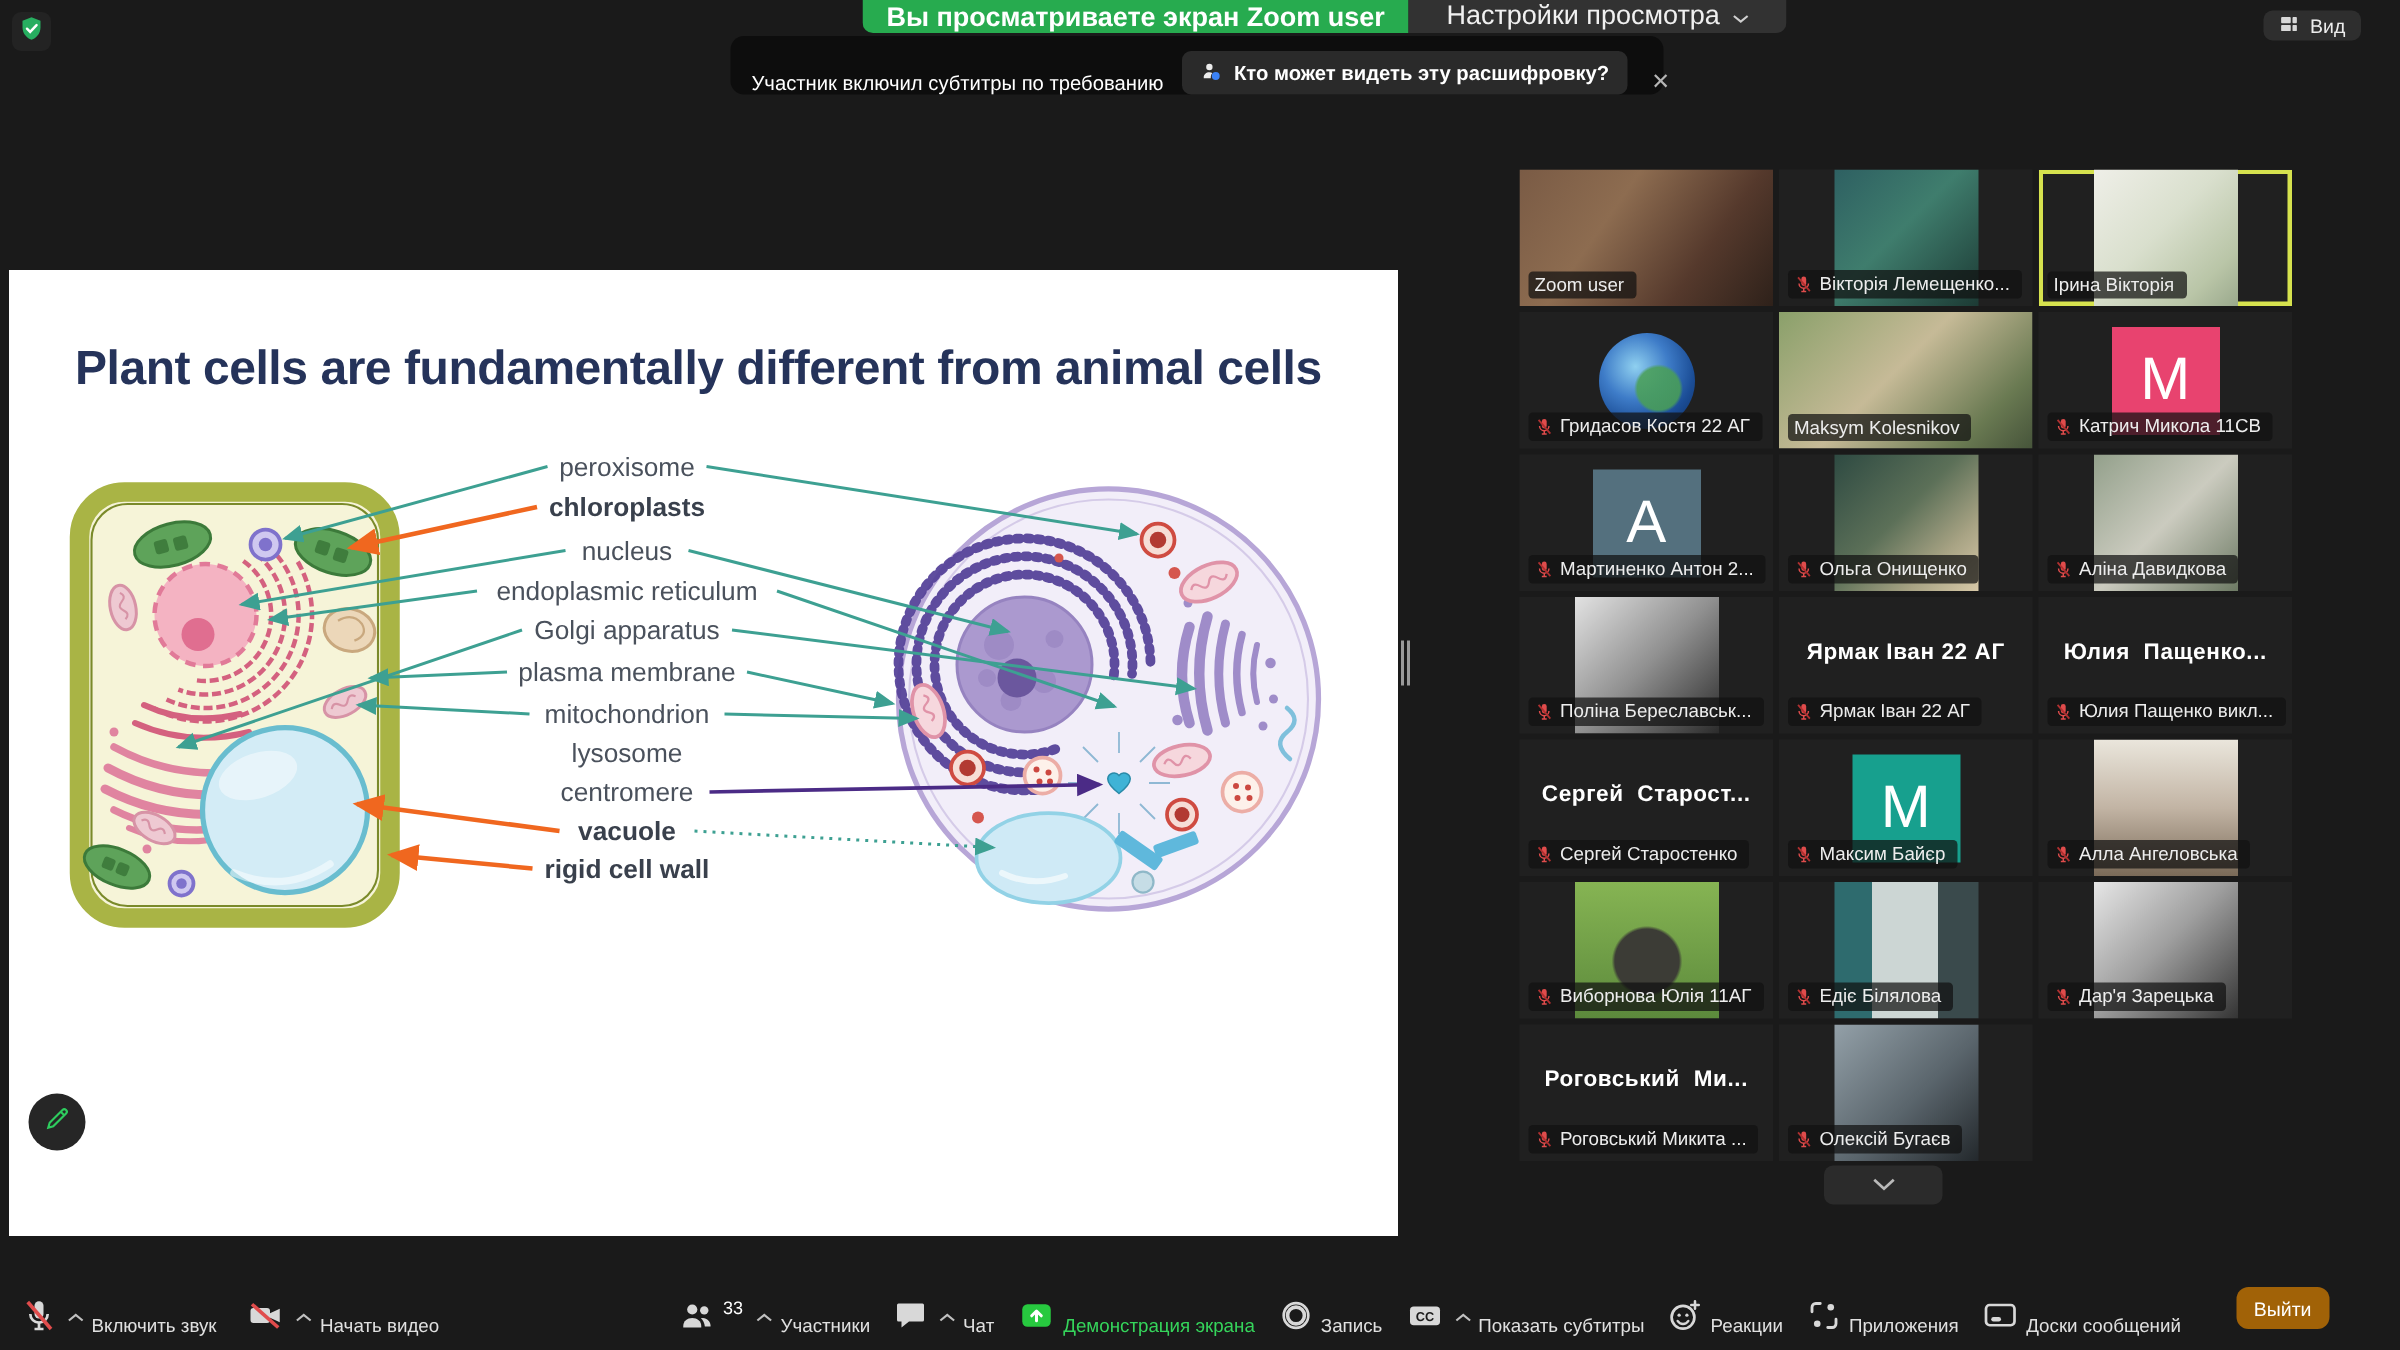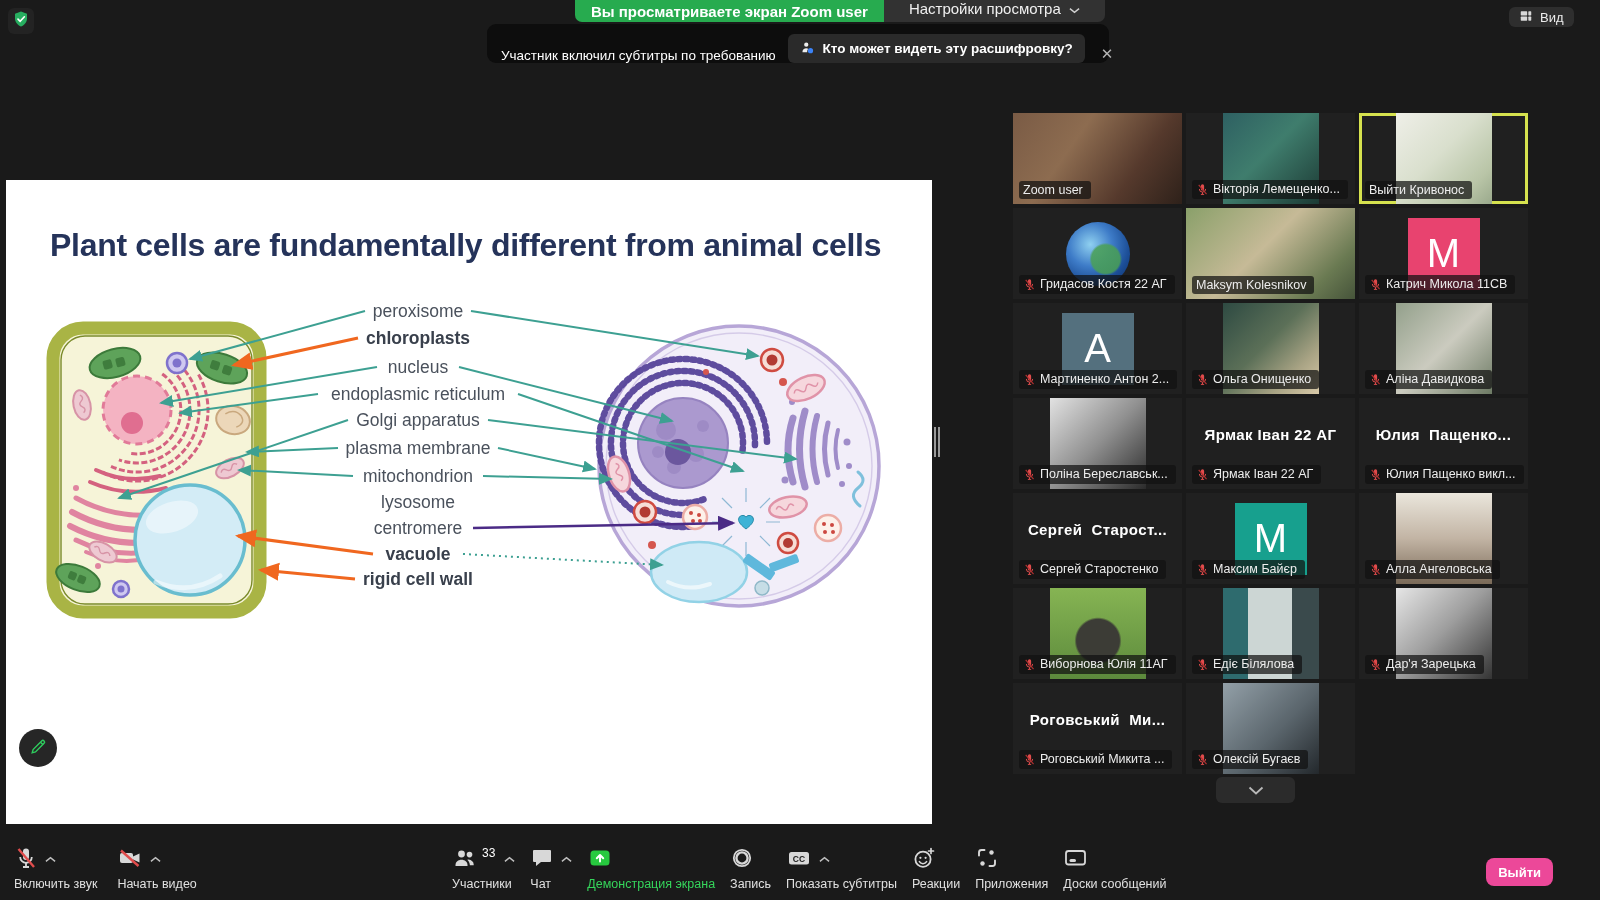--- a/index.html
+++ b/index.html
@@ -2,21 +2,21 @@
 <html><head>
 <meta charset="utf-8">
 <style>
   html,body{margin:0;padding:0}
   body{width:1600px;height:900px;background:#1a1a1a;position:relative;overflow:hidden;
        font-family:"Liberation Sans","DejaVu Sans",sans-serif;-webkit-font-smoothing:antialiased}
 
   
   .shield-btn{position:absolute;left:8px;top:8px;width:26px;height:26px;background:#232323;border-radius:6px;
       display:flex;align-items:center;justify-content:center}
-  .share-banner{position:absolute;left:575px;top:0;height:22px;display:flex;border-radius:0 0 7px 7px;overflow:hidden;font-size:15px;white-space:nowrap}
+  .share-banner{position:absolute;left:575px;top:0;height:22px;display:flex;border-radius:0 0 7px 7px;overflow:hidden;font-size:18px;white-space:nowrap}
   .share-banner .green{background:#27ab4f;color:#fff;font-weight:bold;display:flex;align-items:center;padding:0 16px}
   .share-banner .darkp{background:#323232;color:#f0f0f0;display:flex;gap:8px;padding:0 25px}
   .view-btn{position:absolute;left:1509px;top:7px;height:20px;background:#2e2e2e;border-radius:6px;color:#ececec;
       font-size:13px;display:flex;align-items:center;gap:7px;padding:0 10px}
   .notif{position:absolute;left:487px;top:24px;width:594px;height:39px;background:#0d0d0d;border-radius:9px;
       display:flex;align-items:flex-end;padding:0 14px;gap:12px;color:#fff;font-size:13.5px;white-space:nowrap}
   .notif .question-btn{background:#2a2a2a;border-radius:6px;height:29px;display:flex;align-items:center;gap:8px;
       padding:0 12px;font-weight:bold;font-size:13.5px;color:#fff}
   .notif .close{color:#b5b5b5;font-size:15px;margin-left:auto;padding:0 4px}
 
@@ -66,26 +66,26 @@
   .p-anhelovska{background:linear-gradient(180deg,#eae6dc 0%,#c2b4a4 50%,#7a6a58 100%)}
   .p-vybornova{background:radial-gradient(circle at 50% 58%,#3c3c36 0 30%,rgba(60,60,54,0) 33%),
                linear-gradient(180deg,#86b453 0%,#5c8a3c 100%)}
   .p-bilialova{background:linear-gradient(90deg,#2e6b6e 0 26%,#ccd6d4 26% 72%,#3a4a4c 72% 100%)}
   .p-zaretska{background:linear-gradient(135deg,#e6e6e6 0%,#9e9e9e 48%,#343434 100%)}
   .p-buhaiev{background:linear-gradient(135deg,#93a0a8 0%,#5a656c 55%,#23282c 100%)}
 
   
   .tb-group-left{position:absolute;left:14px;bottom:9px;display:flex;gap:20px}
   .tb-group-center{position:absolute;left:452px;bottom:9px;display:flex;gap:15px;align-items:flex-end}
-  .tb-item{display:flex;flex-direction:column;align-items:flex-start;gap:5px;color:#e0e0e0;font-size:12.5px;white-space:nowrap}
+  .tb-item{display:flex;flex-direction:row;align-items:flex-end;gap:5px;color:#e0e0e0;font-size:12.5px;white-space:nowrap}
   .tb-item .ic-row{height:26px;display:flex;align-items:center;gap:7px}
   .tb-item .badge{color:#fff;font-size:12px;position:relative;top:-6px;left:-2px}
   .tb-item.accent .tb-label{color:#35d55b}
-  .leave-btn{position:absolute;right:47px;bottom:14px;height:28px;padding:0 12px;background:#ec4899;border-radius:8px;
-      color:#fff;font-weight:bold;font-size:13px;display:flex;align-items:center;justify-content:center}
+  .leave-btn{position:absolute;right:47px;bottom:14px;height:28px;padding:0 12px;background:#a16207;border-radius:8px;
+      color:#fff;font-weight:normal;font-size:13px;display:flex;align-items:center;justify-content:center}
 </style>
 </head>
 <body>
 
 <div class="shield-btn">
   <span><svg width="18" height="18" viewBox="0 0 24 24">
         <path d="M12 2l8 3v6c0 5-3.4 9.3-8 11-4.6-1.7-8-6-8-11V5z" fill="#27ae60"></path>
         <path d="M8 12.2l2.8 2.8 5.7-6" stroke="#fff" stroke-width="2.2" fill="none" stroke-linecap="round"></path>
       </svg></span>
 </div>
@@ -376,21 +376,21 @@
             <path d="M12 17v3.5M9 21h6" stroke="#e04c4c" stroke-width="1.8"></path>
             <line x1="5" y1="3.5" x2="19.5" y2="20.5" stroke="#b03030" stroke-width="2.2"></line>
           </svg>
         </span>
         <span>Вікторія Лемещенко...</span>
       </div>
     </div>
     <div class="tile active">
       <div class="photo portrait p-kryvonos"></div>
       <div class="name-tag">
-        <span>Выйти Кривонос</span>
+        <span>Ірина Вікторія</span>
       </div>
     </div>
     <div class="tile">
       <div class="earth"></div>
       <div class="name-tag">
         <span class="mic">
           <svg width="13" height="13" viewBox="0 0 24 24">
             <path d="M12 2.5a3 3 0 0 1 3 3V11a3 3 0 0 1-6 0V5.5a3 3 0 0 1 3-3z" fill="#e04c4c"></path>
             <path d="M6.2 11a5.8 5.8 0 0 0 11.6 0" fill="none" stroke="#e04c4c" stroke-width="1.8"></path>
             <path d="M12 17v3.5M9 21h6" stroke="#e04c4c" stroke-width="1.8"></path>

